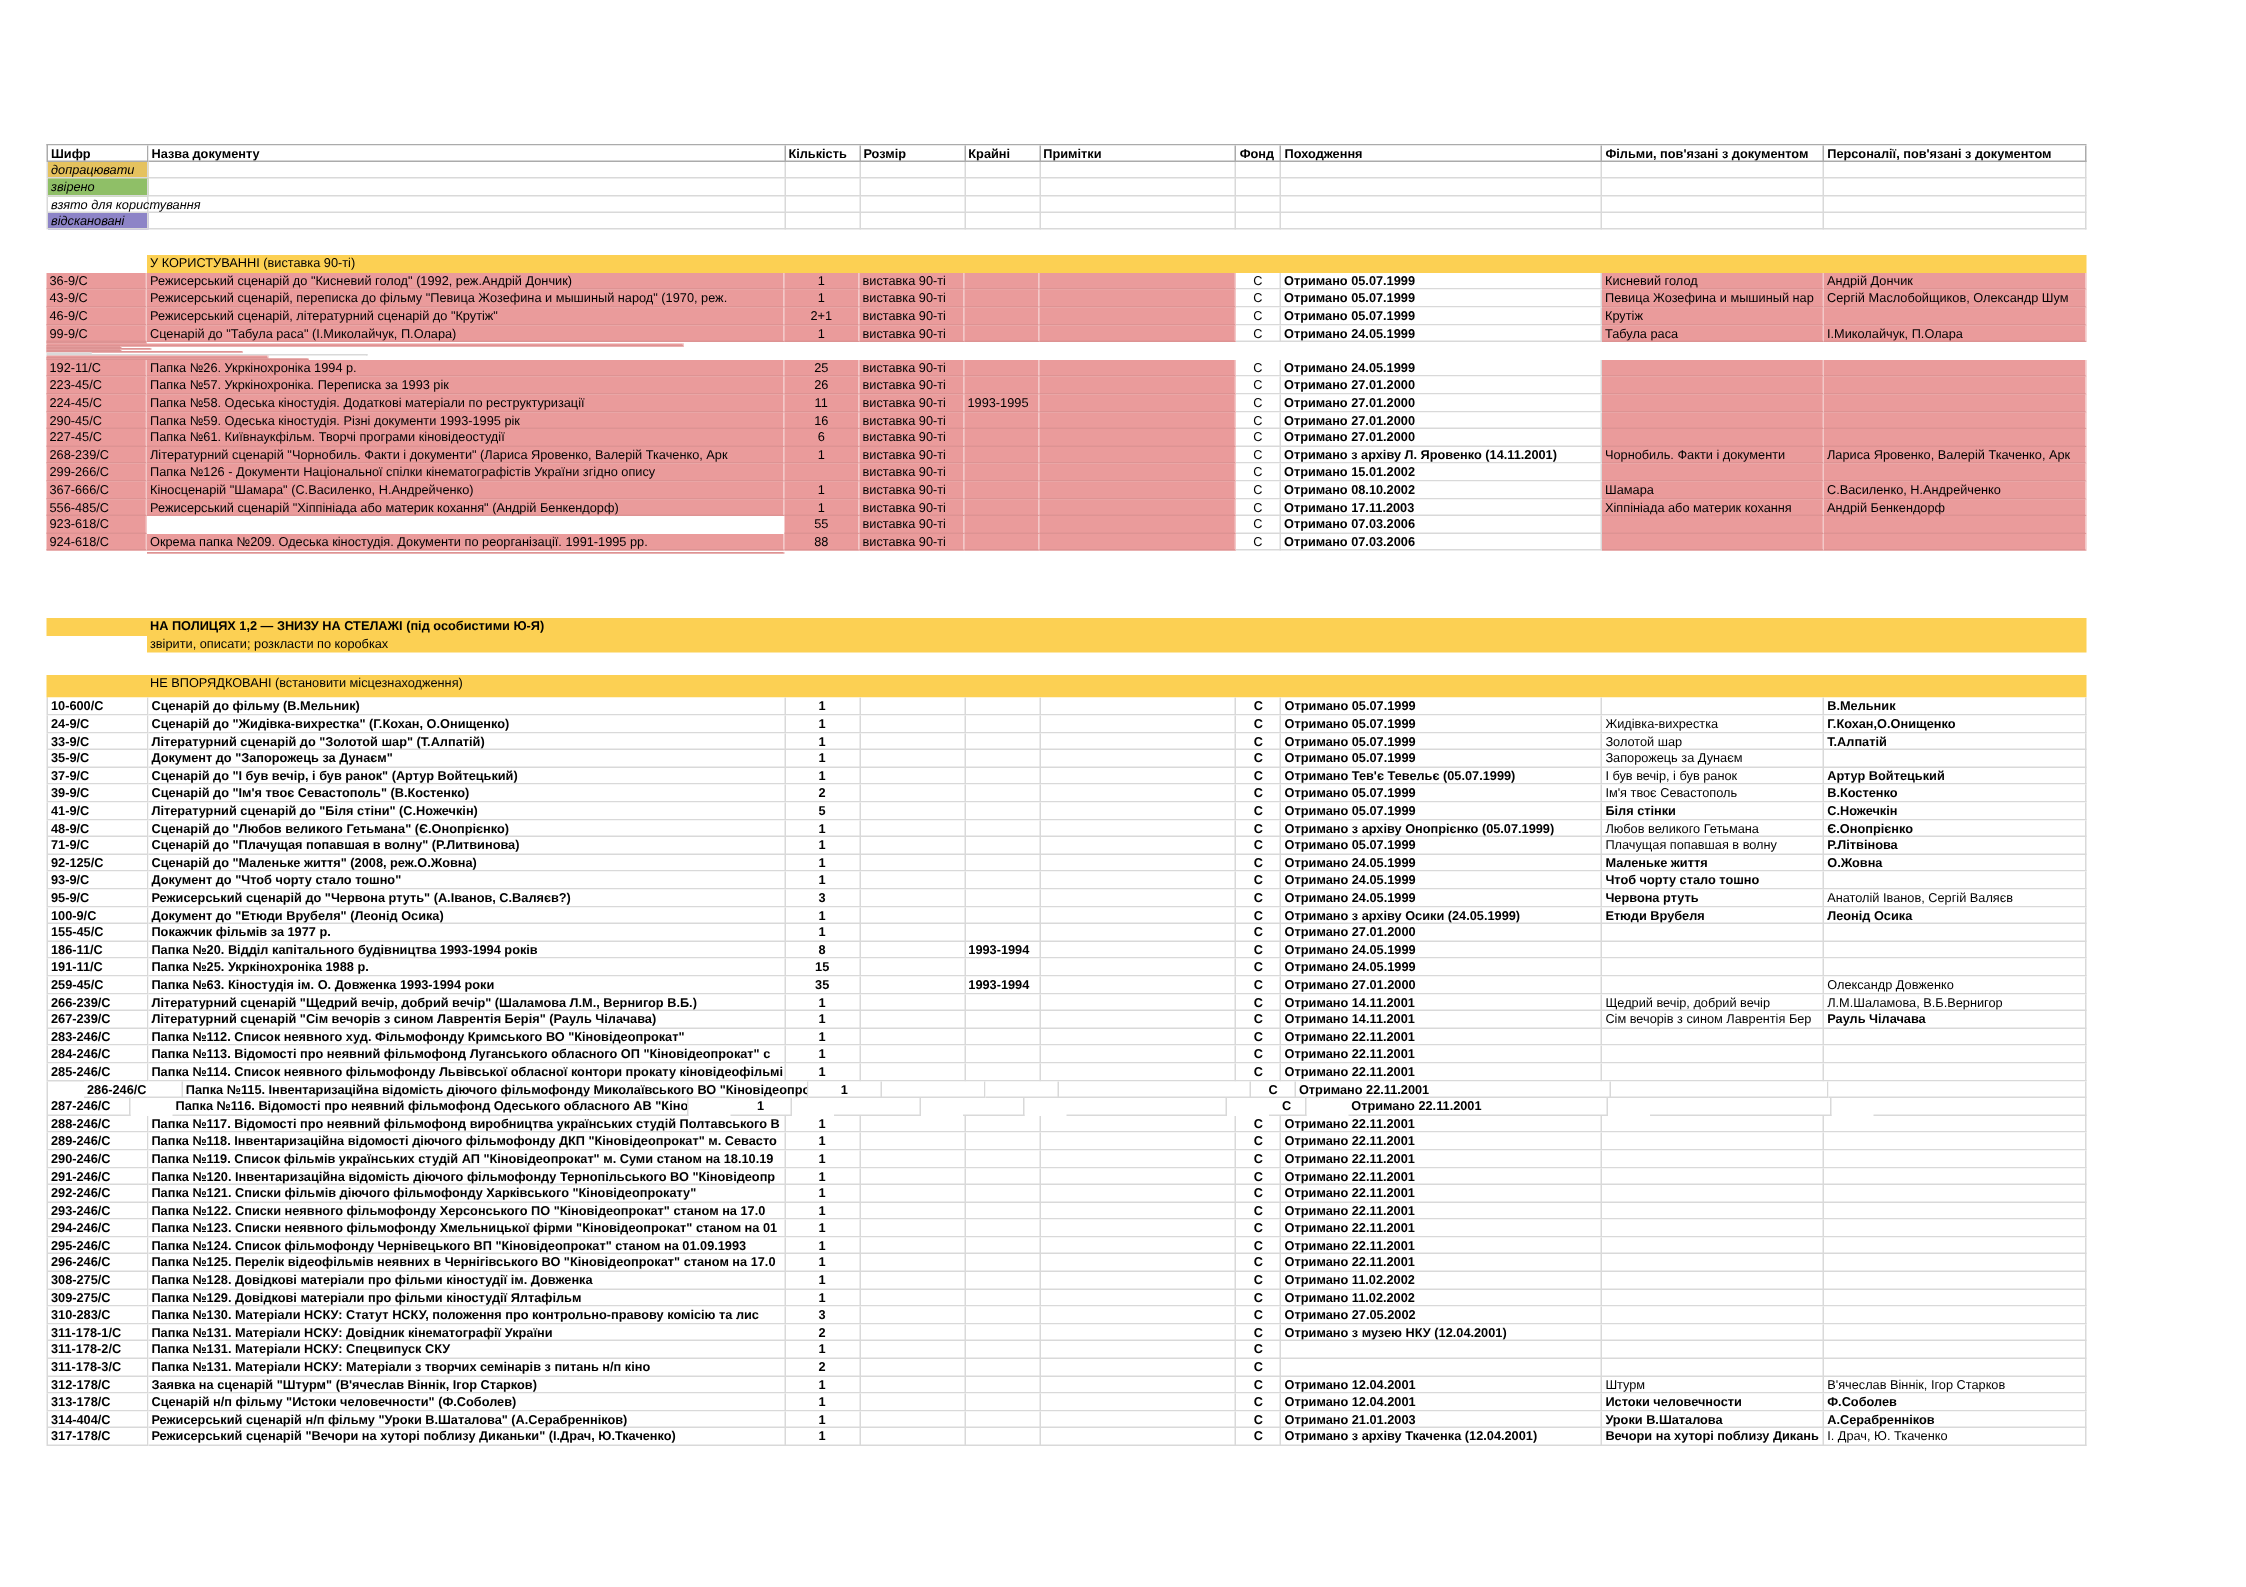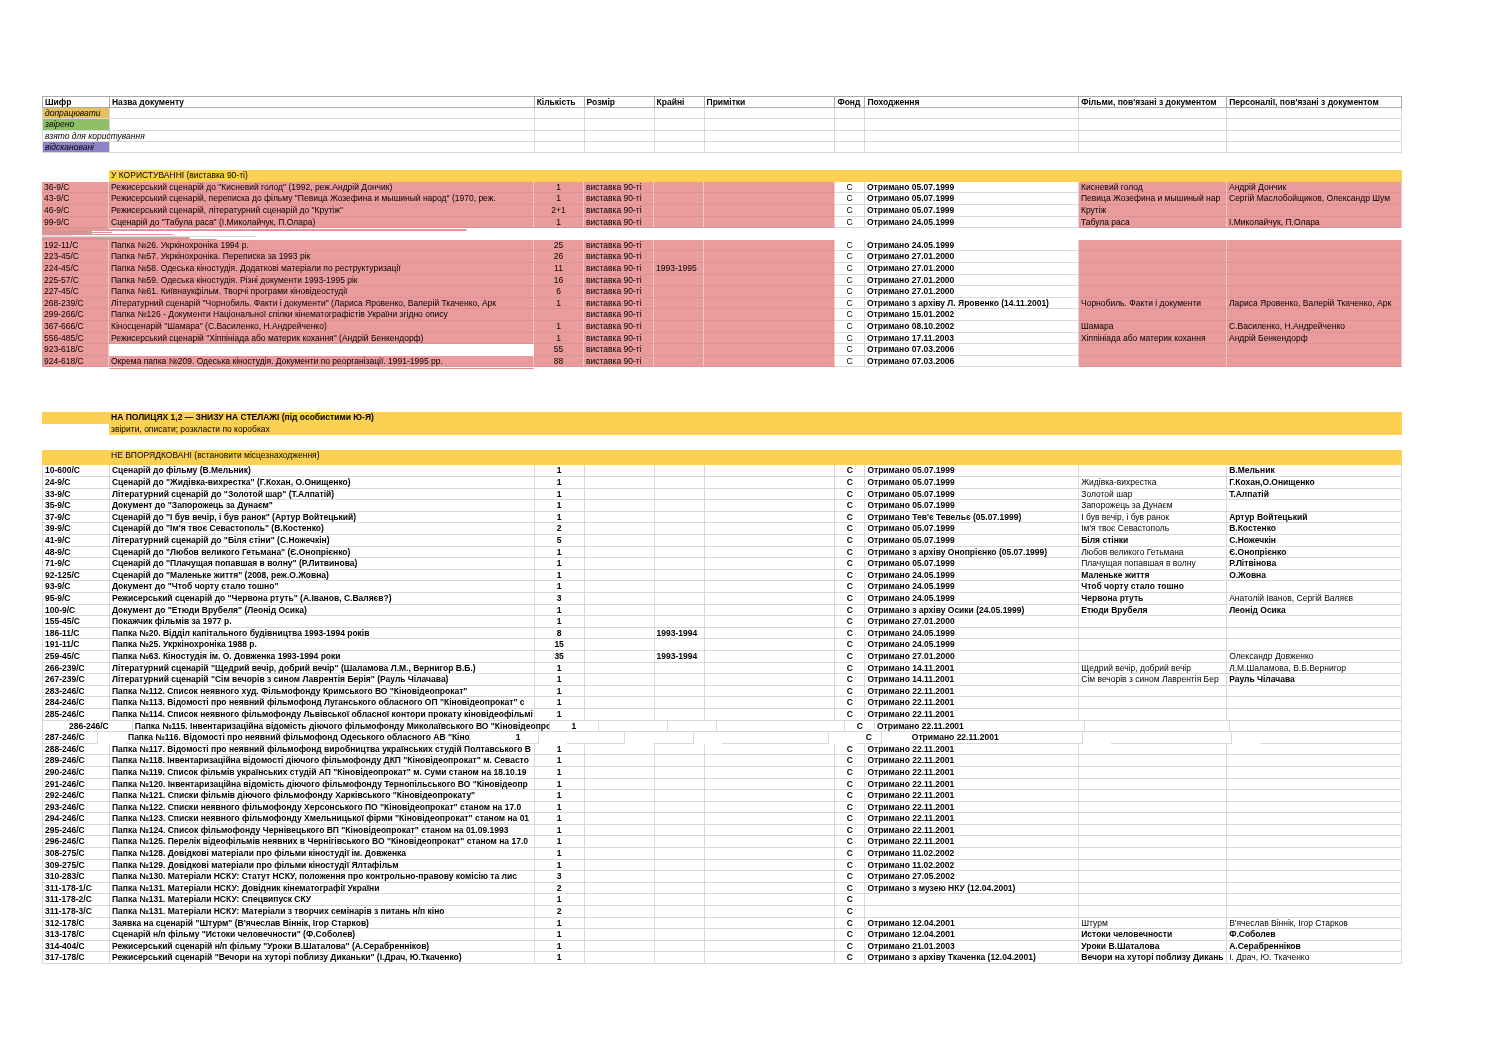--- a/index.html
+++ b/index.html
@@ -1,17 +1,17 @@
 <!DOCTYPE html>
 <html><head>
 <meta charset="utf-8">
 <style>
   html,body{margin:0;padding:0;background:#ffffff;width:1497px;height:1058px;overflow:hidden;}
   body{font-family:"Liberation Sans","DejaVu Sans",sans-serif;color:#000;}
-  #sheet{position:absolute;left:42px;top:96px;width:1360px;}
+  #sheet{position:absolute;left:31px;top:96px;width:1360px;}
   .row{display:flex;width:1360px;box-sizing:border-box;}
   .cell{box-sizing:border-box;padding:0 2px;white-space:nowrap;overflow:hidden;font-size:8.5px;line-height:11.4px;}
   .h .cell{font-weight:bold;border-right:1px solid #ababab;border-bottom:1px solid #ababab;background:#fff;}
   .h{border-top:1px solid #ababab;border-left:1px solid #ababab;}
   .legend{border-left:1px solid #d9d9d9;}
   .legend .cell{border-right:1px solid #d9d9d9;border-bottom:1px solid #d9d9d9;}
   .legend .swatch{font-style:italic;overflow:visible;z-index:2;}
   .band .cell{background:#fcd053;}
   .band .lead{background:#ffffff;}
   .band .lead.y{background:#fcd053;}
@@ -183,21 +183,21 @@
       <div class="cell ac" style="width: 50px;">11</div>
       <div class="cell" style="width: 70px;">виставка 90-ті</div>
       <div class="cell" style="width: 50px;">1993-1995</div>
       <div class="cell" style="width: 131px;"></div>
       <div class="cell ac wh" style="width: 30px;">С</div>
       <div class="cell wh bold" style="width: 214px;">Отримано 27.01.2000</div>
       <div class="cell" style="width: 148px;"></div>
       <div class="cell" style="width: 175px;"></div>
     </div>
     <div class="row pinkrow" style="height: 11.6px;">
-      <div class="cell" style="width: 67px;">225-57/С</div>
+      <div class="cell" style="width: 67px;">290-45/С</div>
       <div class="cell" style="width: 425px;">Папка №59. Одеська кіностудія. Різні документи 1993-1995 рік</div>
       <div class="cell ac" style="width: 50px;">16</div>
       <div class="cell" style="width: 70px;">виставка 90-ті</div>
       <div class="cell" style="width: 50px;"></div>
       <div class="cell" style="width: 131px;"></div>
       <div class="cell ac wh" style="width: 30px;">С</div>
       <div class="cell wh bold" style="width: 214px;">Отримано 27.01.2000</div>
       <div class="cell" style="width: 148px;"></div>
       <div class="cell" style="width: 175px;"></div>
     </div>

